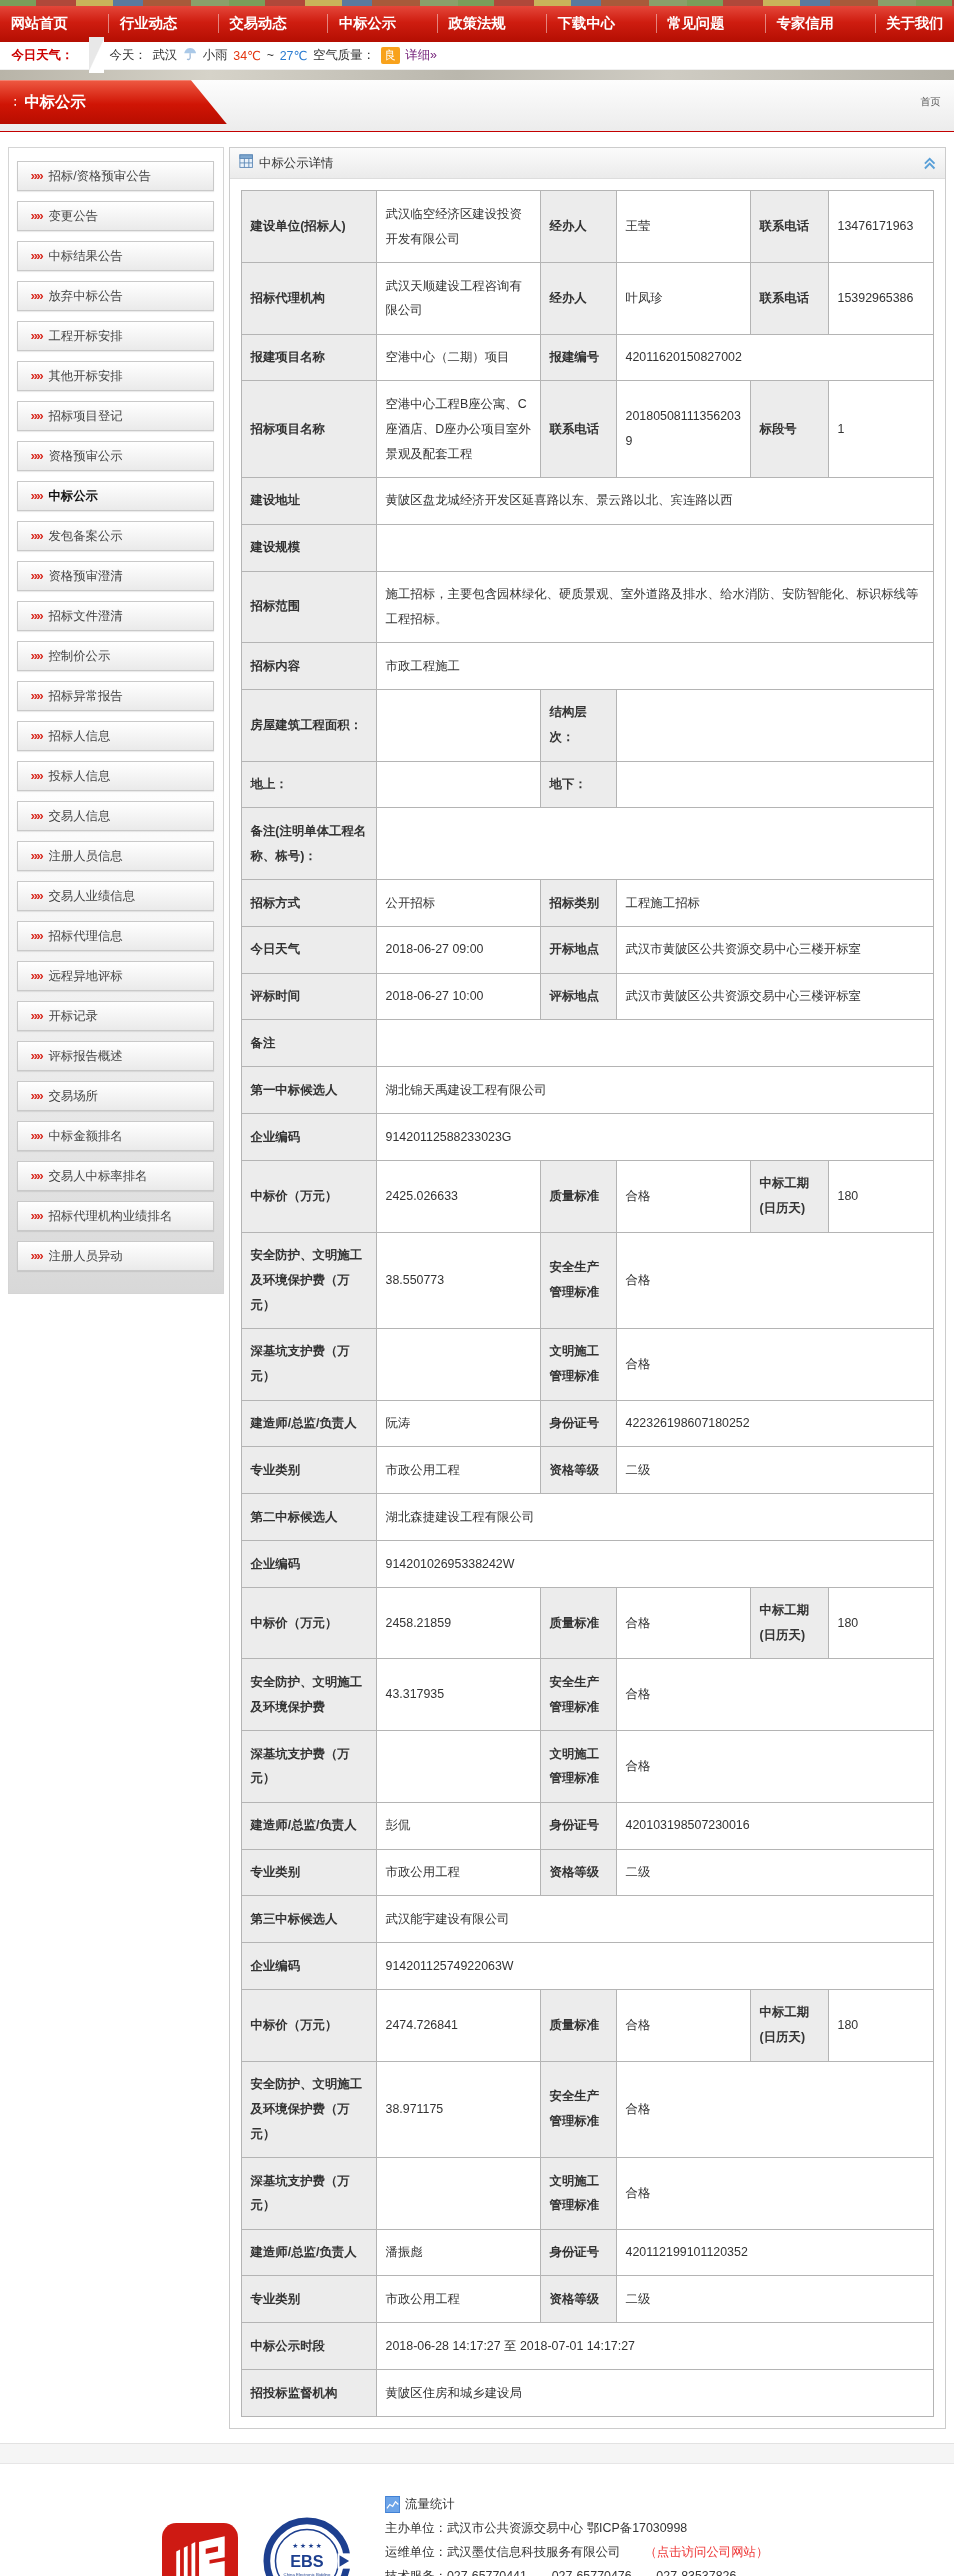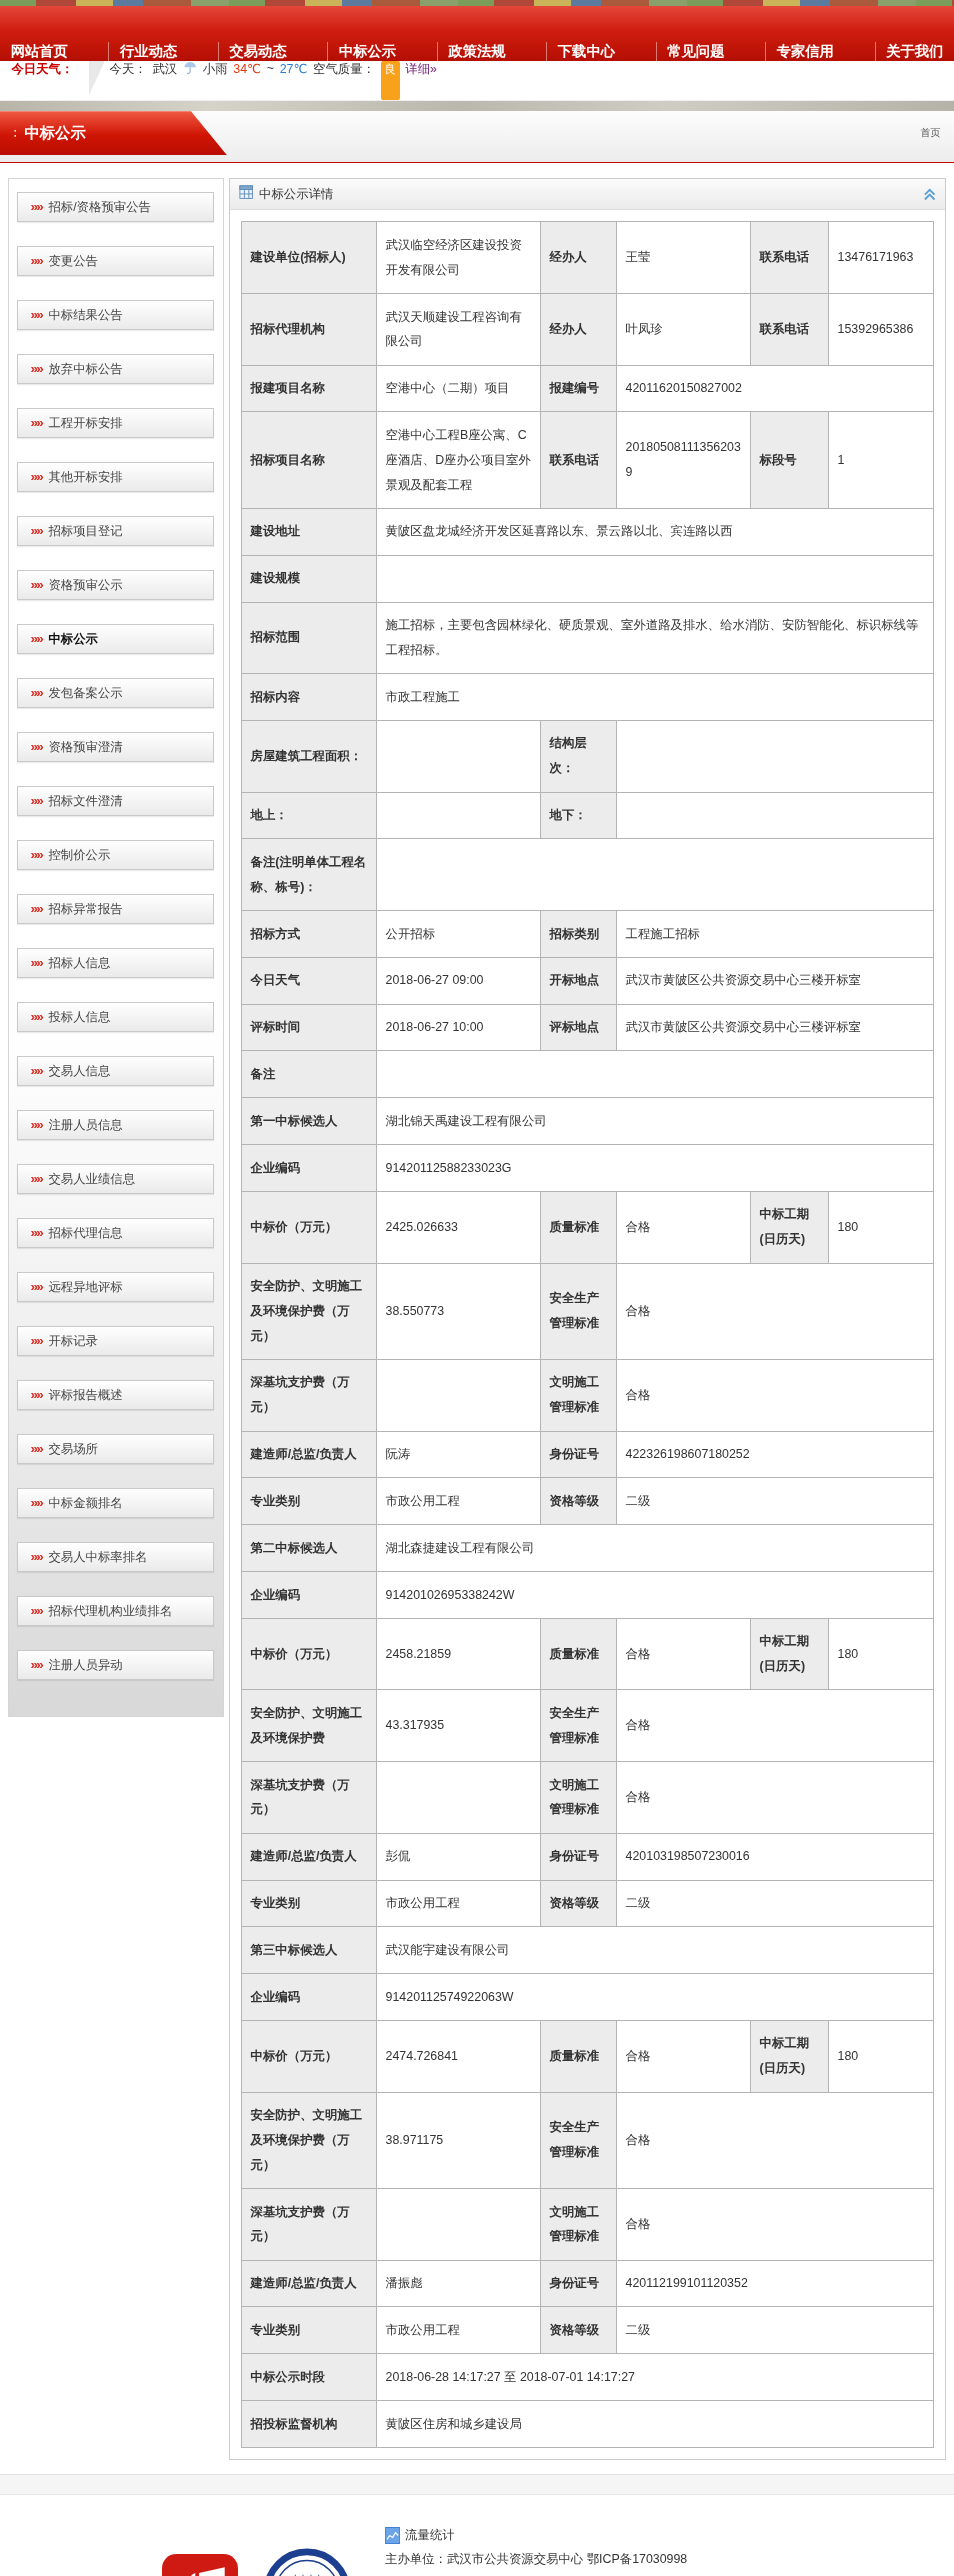--- a/index.html
+++ b/index.html
@@ -3,46 +3,46 @@
 <meta charset="utf-8">
 <style>
   * { margin:0; padding:0; box-sizing:border-box; }
   html,body { width:954px; background:#fff; font-family:"Liberation Sans","DejaVu Sans",sans-serif; color:#333; }
   body { min-height:2576px; position:relative; }
 
   
   .top-strip { height:5.7px; background:repeating-linear-gradient(90deg,#7a9e5a 0 36px,#b0483a 36px 76px,#c9b45a 76px 113px,#5a7a9e 113px 143px,#a85a3a 143px 191px,#8aa06a 191px 229px); }
 
   
-  .nav { height:55px; background:linear-gradient(180deg,#e4473a 0%,#cf1d10 45%,#b40e02 100%); display:flex; align-items:flex-end;gap:30px; }
+  .nav { height:36px; background:linear-gradient(180deg,#e4473a 0%,#cf1d10 45%,#b40e02 100%); display:flex; align-items:center;gap:30px; }
   .nav-item { flex:1; display:flex; align-items:center; justify-content:center; color:#fff; font-size:14.3px; font-weight:bold; text-decoration:none; cursor:pointer; }
   .nav-item + .nav-item { border-left:1px solid rgba(255,255,255,.45); }
 
   
-  .weather { height:40px; display:flex; font-size:12.4px; background:#fff; border-bottom:1px solid #f0f0f0; }
+  .weather { height:28px; display:flex; align-items:center; font-size:12.4px; background:#fff; border-bottom:1px solid #f0f0f0; }
   .weather-label { color:#cc0000; font-weight:bold; padding:0 9.5px 0 11.4px; }
   .weather-slant { width:15.3px; height:36px; background:linear-gradient(115deg,#e8e8e8 48%,#fff 52%); margin-right:13.4px; }
   .weather span { margin-right:5.7px; }
   .temp-hi { color:#e3350f; }
   .temp-lo { color:#2a7bd0; }
   .air-badge { display:inline-block; background:#f8a21c; color:#fff; padding:1px 3.8px; border-radius:1.9px; font-size:11.4px; }
   .detail-link { color:#701a75; cursor:pointer; text-decoration:none; }
   .rain-icon { display:inline-block; margin-right:3.8px; vertical-align:-1.9px; }
 
   
   .texture-band { height:10.5px; background:linear-gradient(90deg,#b8b4a8,#d6d3c9 22%,#bab7ad 48%,#cfccc3 70%,#b5b2a8 100%); }
   .crumb { position:relative; height:52px; background:linear-gradient(180deg,#fdfdfd,#ececec); border-bottom:1.9px solid #c30000; }
   .crumb-tab { position:absolute; left:0; top:0; height:44px; width:227px; background:linear-gradient(180deg,#ef5a43 0%,#d01505 55%,#b80d00 100%); clip-path:polygon(0 0,191px 0,227px 100%,0 100%); color:#fff; font-size:15.3px; font-weight:bold; line-height:44px; padding-left:13.4px; }
   .crumb-prefix { font-weight:normal; margin-right:7.6px; font-size:13.4px; }
   .crumb-home { position:absolute; right:13.4px; top:0; line-height:44px; font-size:10px; color:#555; text-decoration:none; cursor:pointer; }
 
   
   .content { padding:15.3px 7.6px 0 7.6px; display:flex; align-items:flex-start; }
   .sidebar { width:216px; border:1px solid #d5d5d5; background:linear-gradient(180deg,#ffffff 0%,#ffffff 55%,#ececec 80%,#d8d8d8 100%); padding:12.4px 8.6px; }
-  .side-item { height:30px; line-height:28px; margin-bottom:24px; border:1px solid #c9c9c9; background:linear-gradient(180deg,#ffffff,#eaeaea); box-shadow:0 1px 1px rgba(0,0,0,.08); font-size:12.4px; color:#444; padding-left:12.4px; cursor:pointer; white-space:nowrap; overflow:hidden; }
+  .side-item { height:30px; line-height:28px; margin-bottom:10px; border:1px solid #c9c9c9; background:linear-gradient(180deg,#ffffff,#eaeaea); box-shadow:0 1px 1px rgba(0,0,0,.08); font-size:12.4px; color:#444; padding-left:12.4px; cursor:pointer; white-space:nowrap; overflow:hidden; }
   .side-item .arrow { color:#d8281e; font-weight:bold; font-size:13.4px; margin-right:6.7px; letter-spacing:-1.9px; }
   .side-item.active { font-weight:bold; color:#111; }
 
   .main { flex:1; margin-left:5px; }
   .panel { border:1px solid #ccc; background:#fff; }
   .panel-head { height:30.5px; background:linear-gradient(180deg,#fbfbfb,#ebebeb); border-bottom:1px solid #ddd; display:flex; align-items:center; padding:0 9.5px; }
   .panel-title { font-size:12.4px; color:#333; margin-left:5.7px; }
   .panel-head .spacer { flex:1; }
   .collapse-btn { cursor:pointer; display:flex; align-items:center; }
   .panel-body { padding:11.4px; }

